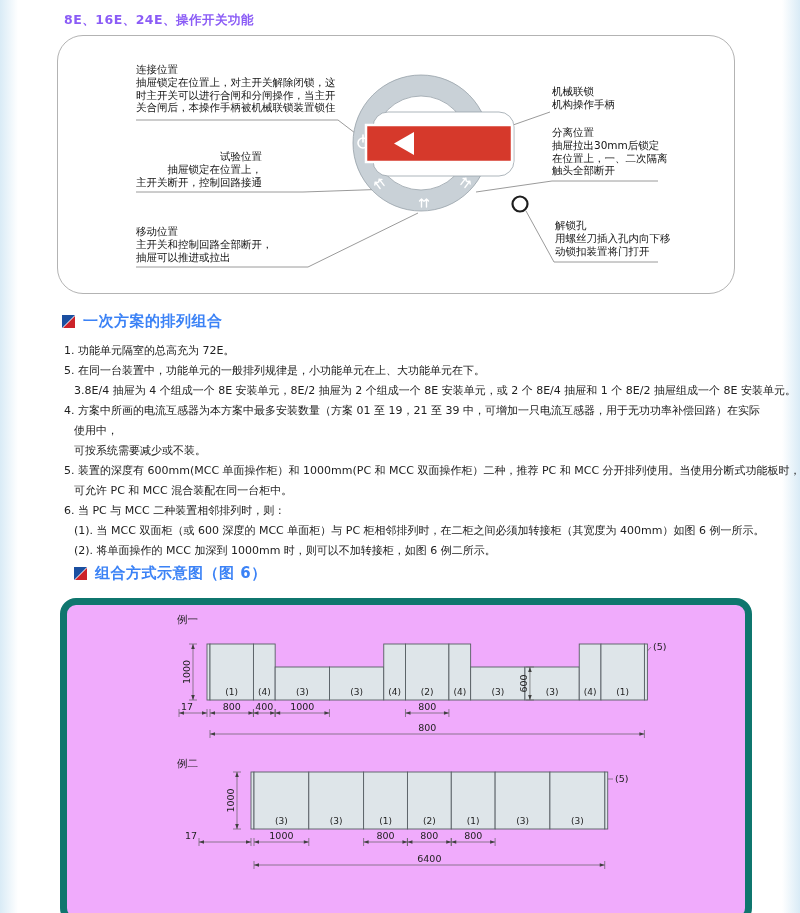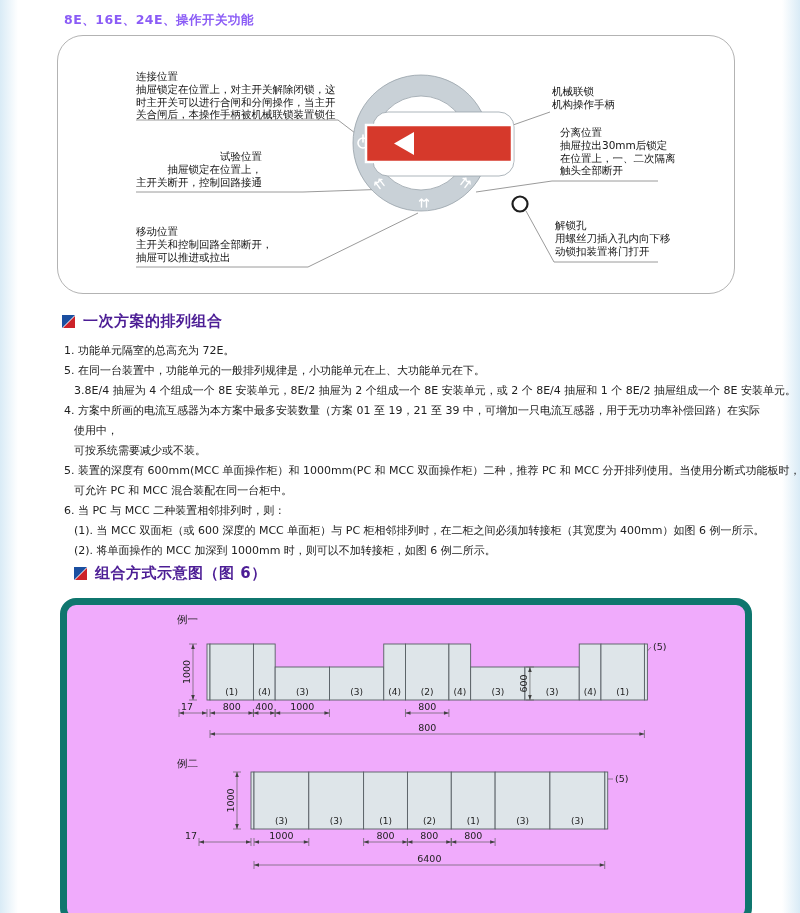--- a/index.html
+++ b/index.html
@@ -24,21 +24,21 @@
     position:absolute; left:57px; top:35px; width:676px; height:257px;
     border:1px solid #b3b3b3; border-radius:26px; background:#fff;
   }
   .figbox1 svg{ position:absolute; left:0; top:0; }
   .callout{ position:absolute; font-size:10.5px; line-height:12.8px; color:#141414; white-space:nowrap; }
   .callout .c-title{ font-weight:400; }
   
   .sec-heading{
     position:absolute; left:62px; display:flex; align-items:center; gap:7px;
   }
-  .sec-heading .htxt{ font-size:15px; font-weight:700; color:#4c1d95; letter-spacing:0.5px; }
+  .sec-heading .htxt{ font-size:15px; font-weight:700; color:#3b82f6; letter-spacing:0.5px; }
   
   .list{ position:absolute; left:64px; top:341px; width:700px; font-size:11px; color:#202020; }
   .list .line{ height:20px; line-height:20px; white-space:nowrap; }
   .list .indent1{ padding-left:10px; }
   
   .figbox2{
     position:absolute; left:60px; top:598px; width:678px; height:312px;
     border:7px solid #0f766e; border-radius:16px; background:#f0abfc;
   }
   .figbox2 svg{ position:absolute; left:0; top:0; }
@@ -86,21 +86,21 @@
       </g>
 
       <rect x="315" y="76" width="141" height="64" rx="15" fill="#ffffff" stroke="#98a2a9" stroke-width="0.8"></rect>
       <rect x="308" y="89" width="146" height="37" stroke="#ffffff" stroke-width="2.5" fill="#d6392b"></rect>
       <polygon points="336,107.5 356,96 356,119" fill="#ffffff"></polygon>
     </g>
 
     <circle cx="462" cy="168" r="7.5" fill="#ffffff" stroke="#1e1e1e" stroke-width="2.2"></circle>
   </svg>
 
-  <div class="callout" style="left:78px; top:27px;margin-top:7px;">
+  <div class="callout" style="left:78px; top:27px;">
     <div class="c-title">连接位置</div>
     <div>抽屉锁定在位置上，对主开关解除闭锁，这</div>
     <div>时主开关可以进行合闸和分闸操作，当主开</div>
     <div>关合闸后，本操作手柄被机械联锁装置锁住</div>
   </div>
 
   <div class="callout" style="left:78px; top:114px;text-align:right;">
     <div class="c-title">试验位置</div>
     <div>抽屉锁定在位置上，</div>
     <div>主开关断开，控制回路接通</div>
@@ -110,21 +110,21 @@
     <div class="c-title">移动位置</div>
     <div>主开关和控制回路全部断开，</div>
     <div>抽屉可以推进或拉出</div>
   </div>
 
   <div class="callout" style="left:494px; top:49px;">
     <div class="c-title">机械联锁</div>
     <div>机构操作手柄</div>
   </div>
 
-  <div class="callout" style="left:494px; top:90px;margin-left:8px;">
+  <div class="callout" style="left:494px; top:90px;">
     <div class="c-title">分离位置</div>
     <div>抽屉拉出30mm后锁定</div>
     <div>在位置上，一、二次隔离</div>
     <div>触头全部断开</div>
   </div>
 
   <div class="callout" style="left:497px; top:184px;font-family:Liberation Serif, serif;">
     <div class="c-title">解锁孔</div>
     <div>用螺丝刀插入孔内向下移</div>
     <div>动锁扣装置将门打开</div>

